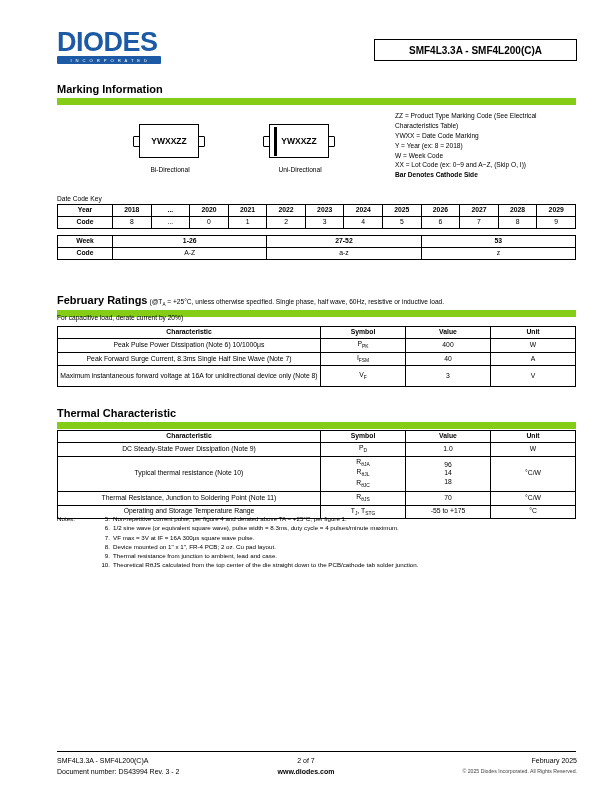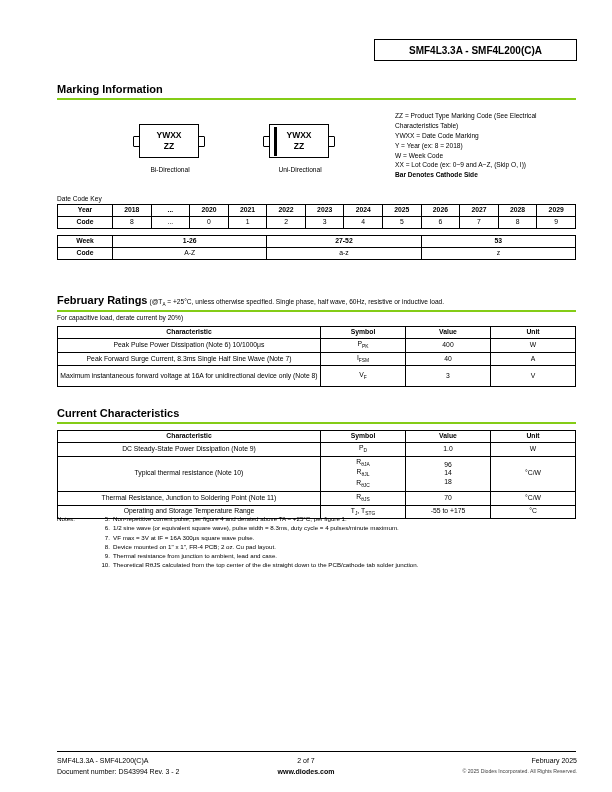--- a/index.html
+++ b/index.html
@@ -6,31 +6,31 @@
   html, body { background:#ffffff; }
   .page { position:relative; width:612px; height:792px; background:#fff; font-family:"Liberation Sans", sans-serif; color:#000; overflow:hidden; }
 
   
   .logo { position:absolute; left:57px; top:30px; }
   .logo-word { color:#1c5aa5; font-weight:bold; font-size:27px; line-height:25px; letter-spacing:-0.5px; }
   .logo-bar { background:#1c5aa5; color:#fff; width:104px; font-size:4.2px; letter-spacing:1.4px; text-align:center; padding:1.5px 0 1.5px 1px; margin-top:1px; border-radius:1px; white-space:nowrap; overflow:hidden; }
   .part-box { position:absolute; left:374px; top:39px; width:203px; height:22px; border:1.6px solid #000; display:flex; align-items:center; justify-content:center; font-size:10px; font-weight:bold; background:#fff; }
 
   
-  .sec-title { position:absolute; left:57px; width:519px; border-bottom:2px solid #84cc16; padding-bottom:3px; font-size:11px; font-weight:bold; white-space:nowrap; }
+  .sec-title { position:absolute; left:57px; width:519px; border-bottom:7px solid #84cc16; padding-bottom:3px; font-size:11px; font-weight:bold; white-space:nowrap; }
   .sec-note { font-size:6.6px; font-weight:normal; margin-left:2px; }
   .sec-note sub { font-size:4.6px; }
 
   
   .pkg { position:absolute; top:124px; width:74px; }
   .pkg-row { display:flex; align-items:center; }
   .pkg-tab { width:7px; height:11px; border:1.3px solid #000; border-radius:1px; background:#fff; flex:none; }
   .pkg-tab.left { margin-right:-1px; }
   .pkg-tab.right { margin-left:-1px; }
-  .pkg-body { position:relative; width:60px; height:34px; border:1.5px solid #000; display:flex; flex-direction:column; align-items:center; justify-content:center; background:#fff; z-index:1; }
+  .pkg-body { position:relative; width:60px; height:34px; border:1.5px solid #000; display:flex; flex-direction:row; align-items:center; justify-content:center; background:#fff; z-index:1; }
   .pkg-mark { font-size:8.5px; font-weight:bold; line-height:1.25; }
   .pkg-band { position:absolute; left:3.5px; top:1.5px; bottom:1.5px; width:3px; background:#000; }
   .pkg-caption { text-align:center; font-size:6.6px; margin-top:8px; }
 
   .legend { position:absolute; left:395px; top:111px; width:184px; font-size:6.6px; line-height:1.5; }
   .legend .bold-line { font-weight:bold; }
 
   .dck-label { position:absolute; left:57px; top:195px; font-size:6.6px; }
 
   
@@ -58,20 +58,24 @@
   .footer-center { position:absolute; left:0; top:756px; width:612px; text-align:center; font-size:7px; line-height:1.55; }
   .footer-right { position:absolute; right:35px; top:756px; text-align:right; font-size:7px; line-height:1.55; }
   .site { font-weight:bold; }
   .copyright { font-size:5.2px; color:#444; }
 </style>
 </head>
 <body>
 
 <div class="page">
 
+  <div class="logo">
+    <div class="logo-word">DIODES</div>
+    <div class="logo-bar">I N C O R P O R A T E D</div>
+  </div>
   <div class="part-box">
     <span>SMF4L3.3A - SMF4L200(C)A</span>
   </div>
 
   <div class="sec-title" style="top:83px">
     <span>Marking Information</span>
   </div>
 
   <div class="pkg" style="left:133px">
     <div class="pkg-row">
@@ -217,21 +221,21 @@
     <tr style="height:21px">
       <td class="c-char">Maximum instantaneous forward voltage at 16A for unidirectional device only (Note 8)</td>
       <td><span>V</span><sub>F</sub></td>
       <td>3</td>
       <td>V</td>
     </tr>
   </tbody>
     </table>
 
   <div class="sec-title" style="top:407px">
-    <span>Current Characteristics</span>
+    <span>Thermal Characteristic</span>
   </div>
 
   <table class="tbl th-tbl">
     <colgroup>
       <col style="width:263px">
         <col style="width:85px">
         <col style="width:85px">
         <col>
     </colgroup>
     <tbody>

